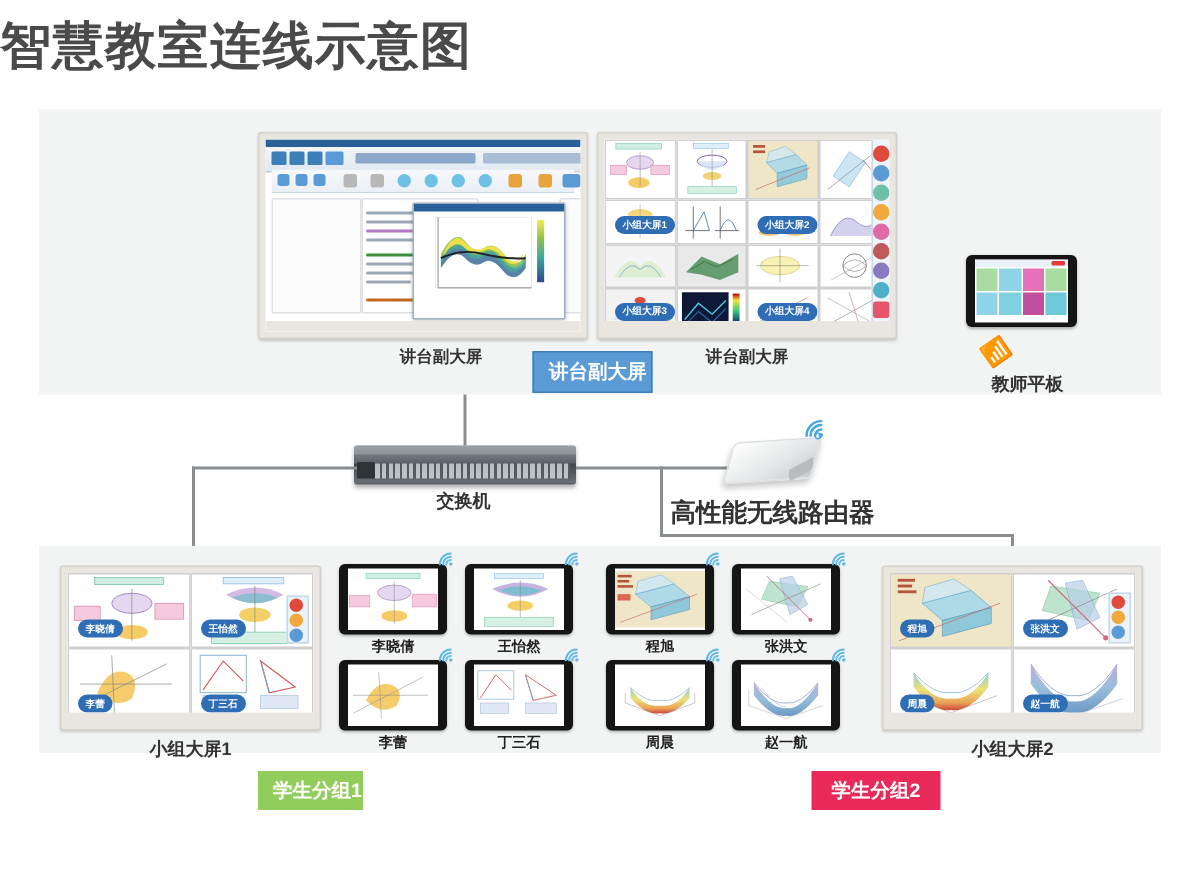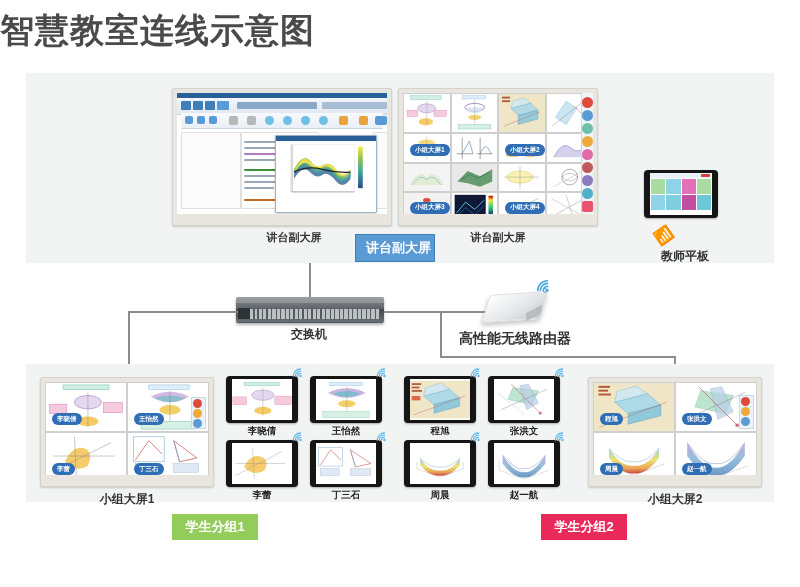--- a/index.html
+++ b/index.html
@@ -386,21 +386,21 @@
   <div class="wifi-ico">∘</div>
   <svg style="position:absolute;right:-6px;top:-10px;width:18px;height:18px;" viewBox="0 0 24 24">
     <g fill="none" stroke="#4aa8e0" stroke-width="2.2" stroke-linecap="round">
       <path d="M5 18 A13 13 0 0 1 18 5"></path>
       <path d="M8.5 18 A9.5 9.5 0 0 1 18 8.5"></path>
       <path d="M12.5 18 A5.5 5.5 0 0 1 18 12.5"></path>
     </g>
     <circle cx="17.5" cy="17.5" r="2" fill="#4aa8e0"></circle>
   </svg>
 </div>
-<div class="cap" style="left:445px;top:330px;width:140px;font-size:14px;">高性能无线路由器</div>
+<div class="cap" style="left:445px;top:330px;width:140px;font-size:17px;">高性能无线路由器</div>
 
 <div class="ln lnv" style="left:440px;top:311px;height:46px;"></div>
 <div class="ln lnh" style="left:440px;top:356px;width:235px;"></div>
 <div class="ln lnv" style="left:674px;top:356px;height:12px;"></div>
 
 <div class="panel" id="student-panel"></div>
 
 <div class="bezel" id="g1-screen" style="left:40px;top:377px;width:174px;height:110px;">
   <div class="inner">
     <div class="quad" style="left:0;top:0;width:50%;height:50%;">
@@ -704,14 +704,14 @@
         <path d="M10 10 Q26 34 40 32 Q54 34 70 10" fill="none" stroke="#7a8ac0" stroke-width="0.5"></path>
         <path d="M6 34 L40 46 L74 34" fill="none" stroke="#aaa" stroke-width="0.4"></path>
       </svg>
       <div class="qtag">赵一航</div>
     </div>
     <div class="footbar"></div>
   </div>
 </div>
 <div class="cap" style="left:615px;top:491px;width:120px;font-size:12px;">小组大屏2</div>
 
-<div class="badge" id="badge-group1" style="left:172px;top:514px;width:86px;">学生分组1</div>
+<div class="badge" id="badge-group1" style="left:172px;top:514px;width:70px;">学生分组1</div>
 <div class="badge" id="badge-group2" style="left:541px;top:514px;width:86px;">学生分组2</div>
 
 </body></html>

